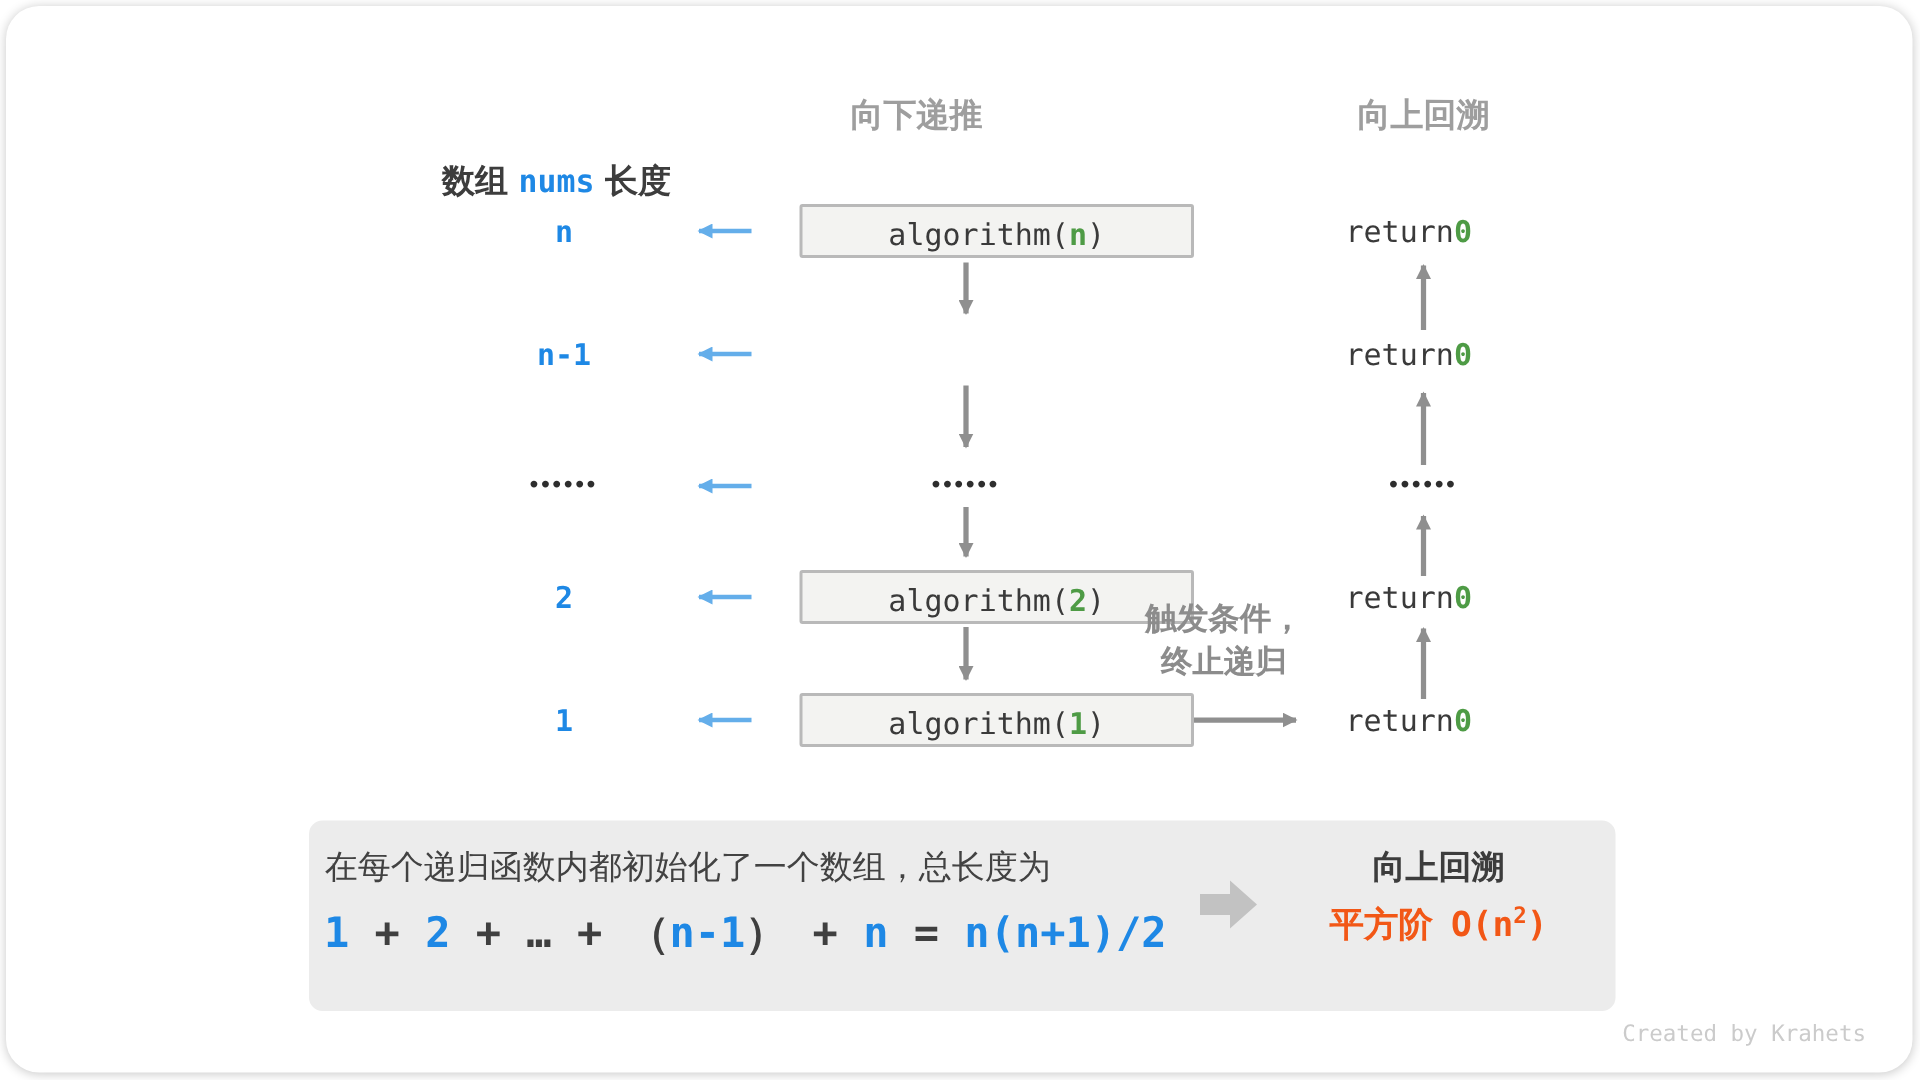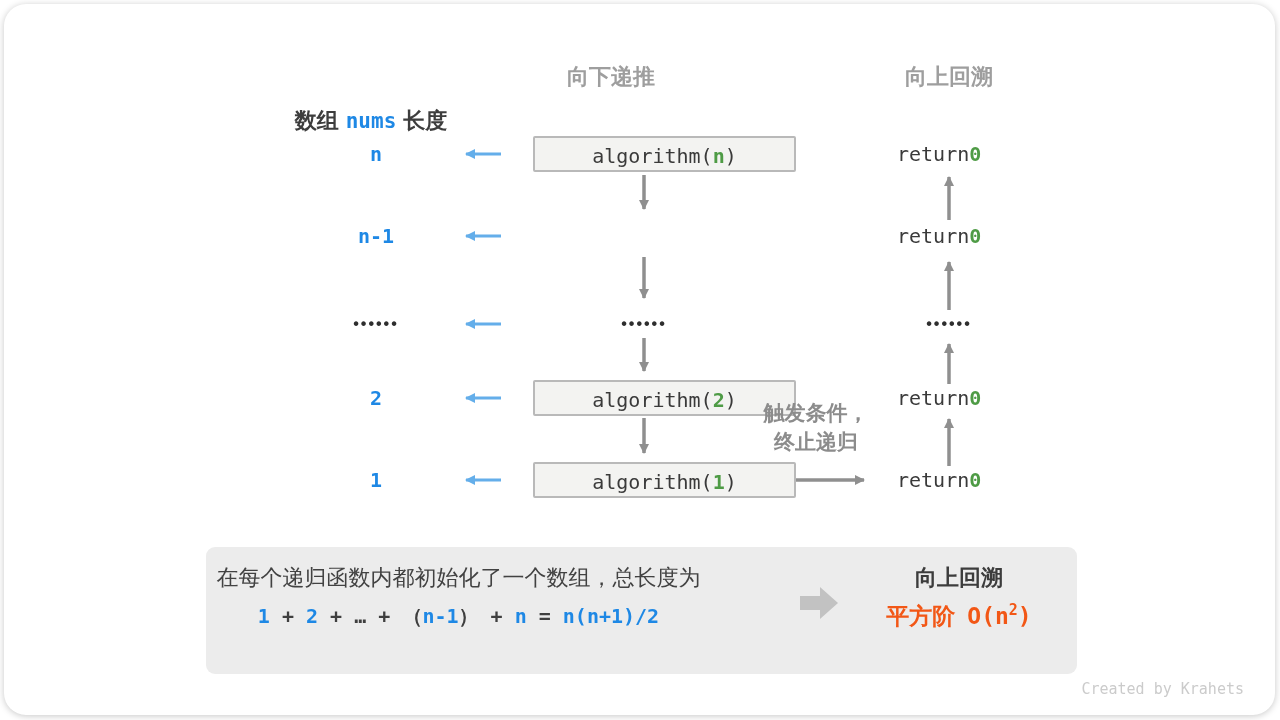--- a/index.html
+++ b/index.html
@@ -33,22 +33,22 @@
   .dots-mid{left:575px;width:130px;}
   .dots-right{left:880px;width:130px;}
 
   
   .annotation{left:743px;width:138px;top:394px;text-align:center;font-size:21px;font-weight:bold;
     color:#8c8c8c;line-height:29px;}
 
   
   .summary{left:202px;top:543px;width:871px;height:127px;background:#ececec;border-radius:9px;}
   .sum-line1{left:10px;top:16px;width:485px;text-align:center;font-size:22px;color:#424242;}
-  .formula{left:10px;top:56px;width:485px;text-align:center;white-space:pre;
-    font-family:"DejaVu Sans Mono",monospace;font-size:20px;font-weight:bold;}
+  .formula{left:10px;top:56px;width:485px;white-space:pre;
+    font-family:"DejaVu Sans Mono",monospace;font-size:28px;font-weight:bold;}
   .f-b{color:#1e88e5;}
   .f-d{color:#3f3f3f;}
   .block-arrow{left:594px;top:40px;width:40px;height:32px;}
   .block-arrow::before{content:"";position:absolute;left:0;top:9px;width:20px;height:14px;background:#c2c2c2;}
   .block-arrow::after{content:"";position:absolute;left:20px;top:0;width:0;height:0;
     border-top:16px solid transparent;border-bottom:16px solid transparent;border-left:18px solid #c2c2c2;}
   .result-label{left:643px;top:16px;width:220px;text-align:center;font-size:22px;font-weight:bold;color:#3c3c3c;}
   .result-value{left:623px;top:54px;width:260px;text-align:center;font-size:23px;font-weight:bold;color:#f25716;}
   .result-cjk{margin-right:12px;}
   .result-code{font-family:"DejaVu Sans Mono",monospace;}

